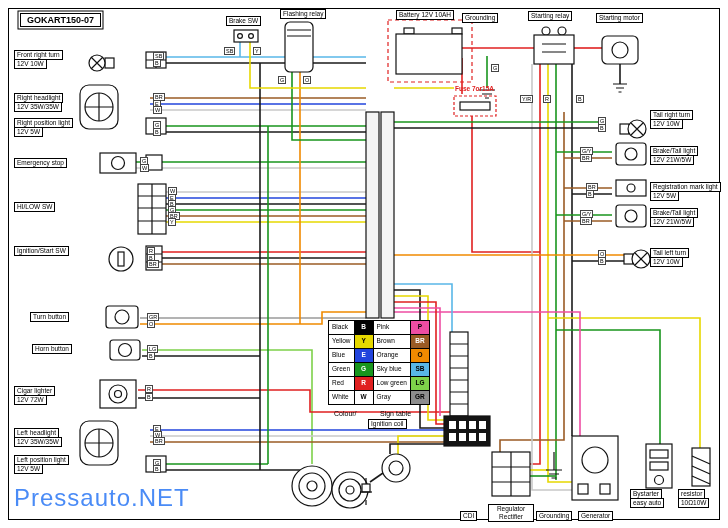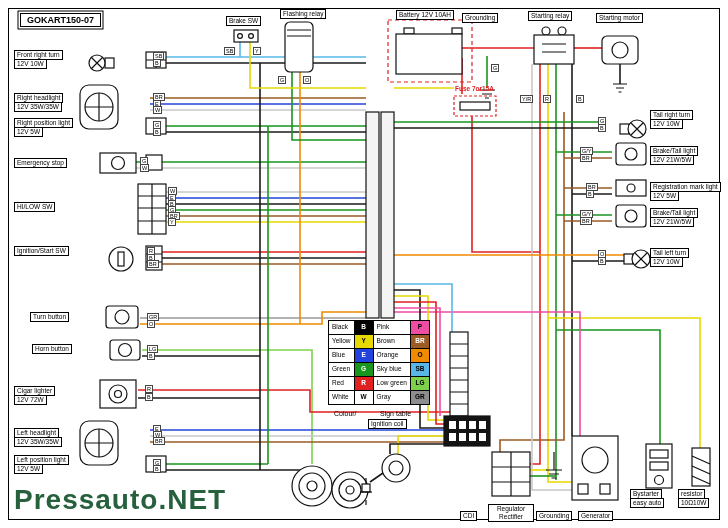--- a/index.html
+++ b/index.html
@@ -13,22 +13,22 @@
   .red{color:#e02020;border:none;background:transparent;font-weight:bold;}
   .wrapbox{white-space:normal;text-align:center;}
   .title-box{position:absolute;left:20px;top:13px;z-index:5;background:#fff;border:1px solid #000;
              box-shadow:0 0 0 1.5px #fff,0 0 0 2.5px #000;padding:1px 6px;font-size:9px;font-weight:bold;}
   .ctable{position:absolute;left:328px;top:320px;border-collapse:collapse;background:#fff;z-index:5;}
   .ctable td{border:1px solid #000;font-size:6.5px;line-height:1;padding:1px 3px;height:11px;background:#fff;}
   .ctable td.code{text-align:center;font-weight:bold;min-width:12px;}
   .caption{position:absolute;font-size:7px;z-index:5;}
   .wcode{position:absolute;font-size:5.5px;line-height:1.1;border:1px solid #444;background:#fff;
          padding:0 1px;z-index:6;white-space:nowrap;}
-  .watermark{position:absolute;left:14px;top:484px;z-index:7;font-size:28px;font-weight:bold;
-             letter-spacing:1px;color:#14532d;opacity:.92;
+  .watermark{position:absolute;left:14px;top:484px;z-index:7;font-size:24px;font-weight:normal;
+             letter-spacing:1px;color:#3b82f6;opacity:.92;
              text-shadow:1px 1px 0 #fff,-1px -1px 0 #fff;}
 </style>
 </head>
 <body>
 
 <div class="stage">
   <div class="frame"></div>
 
   <svg class="wire-svg" width="728" height="528" viewBox="0 0 728 528">
     <g id="wires-g">

